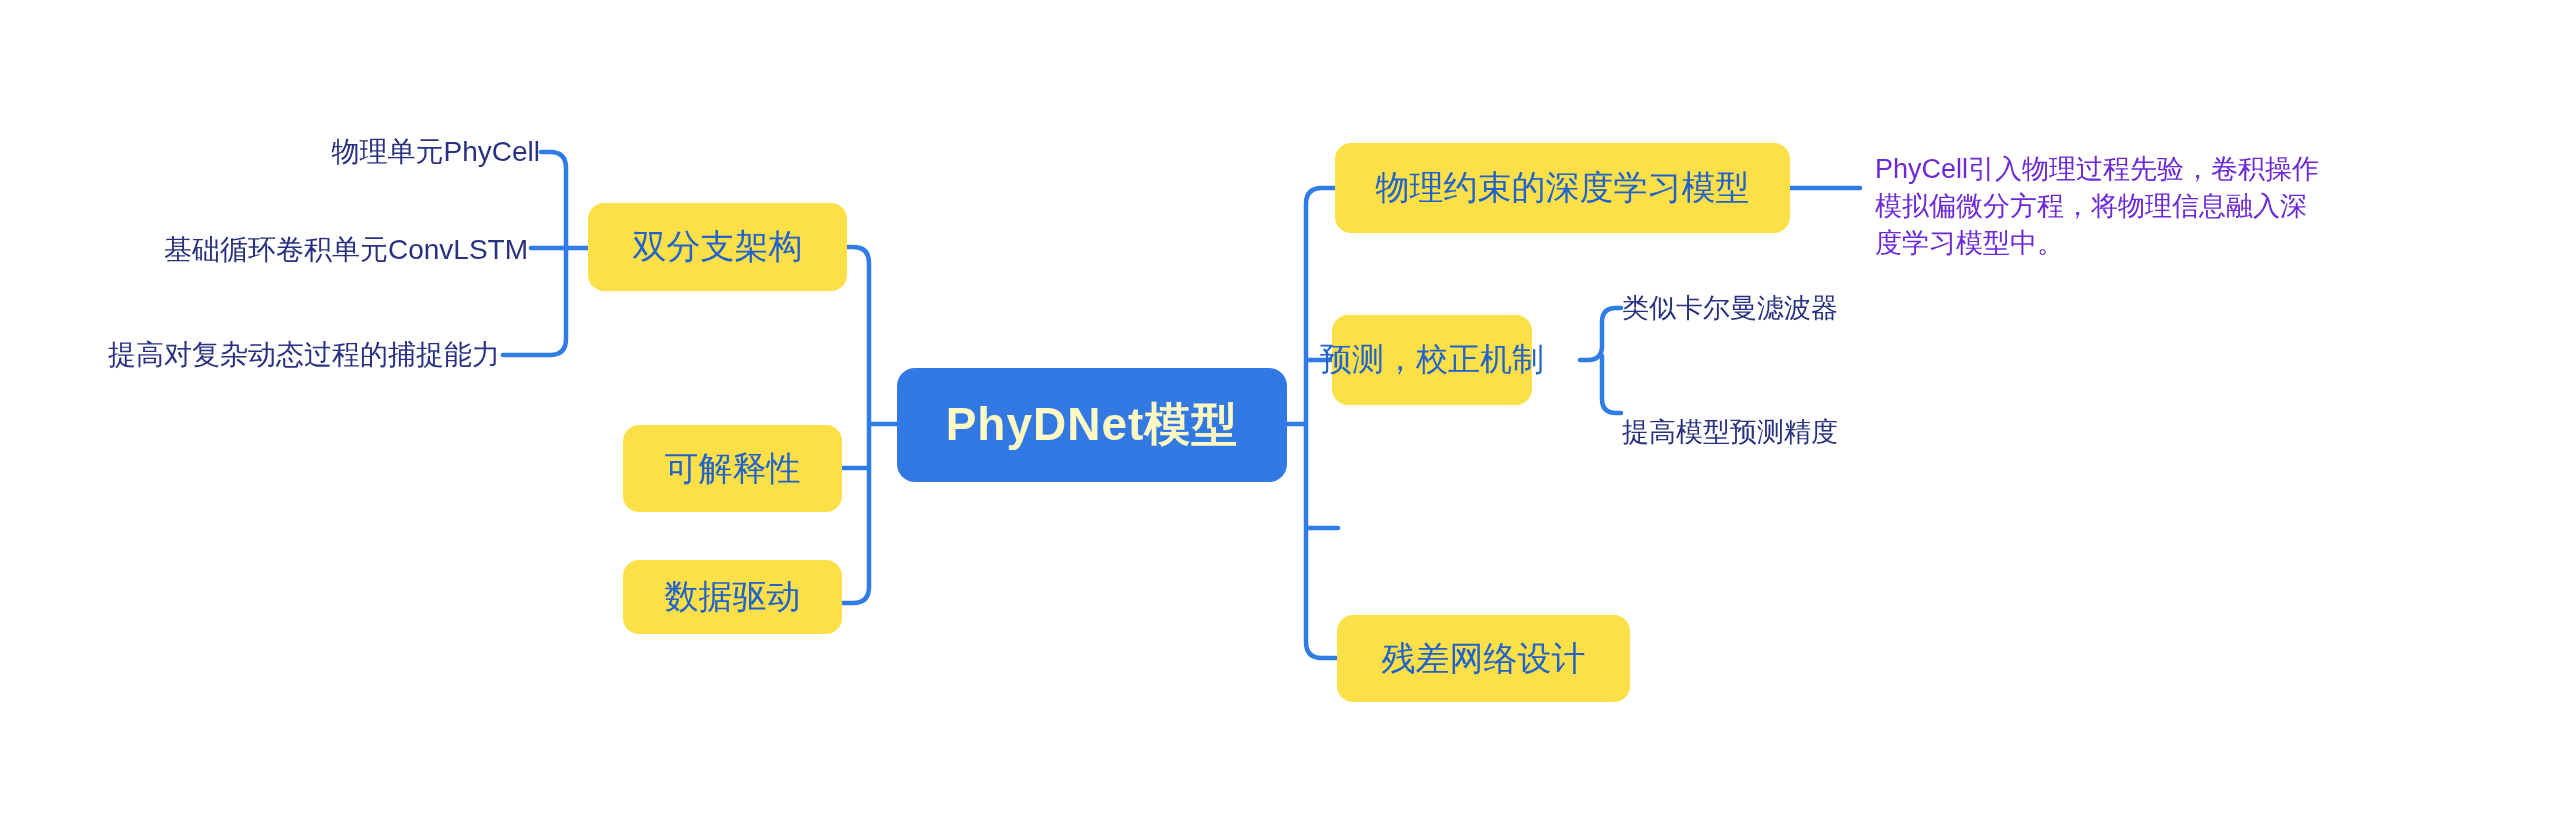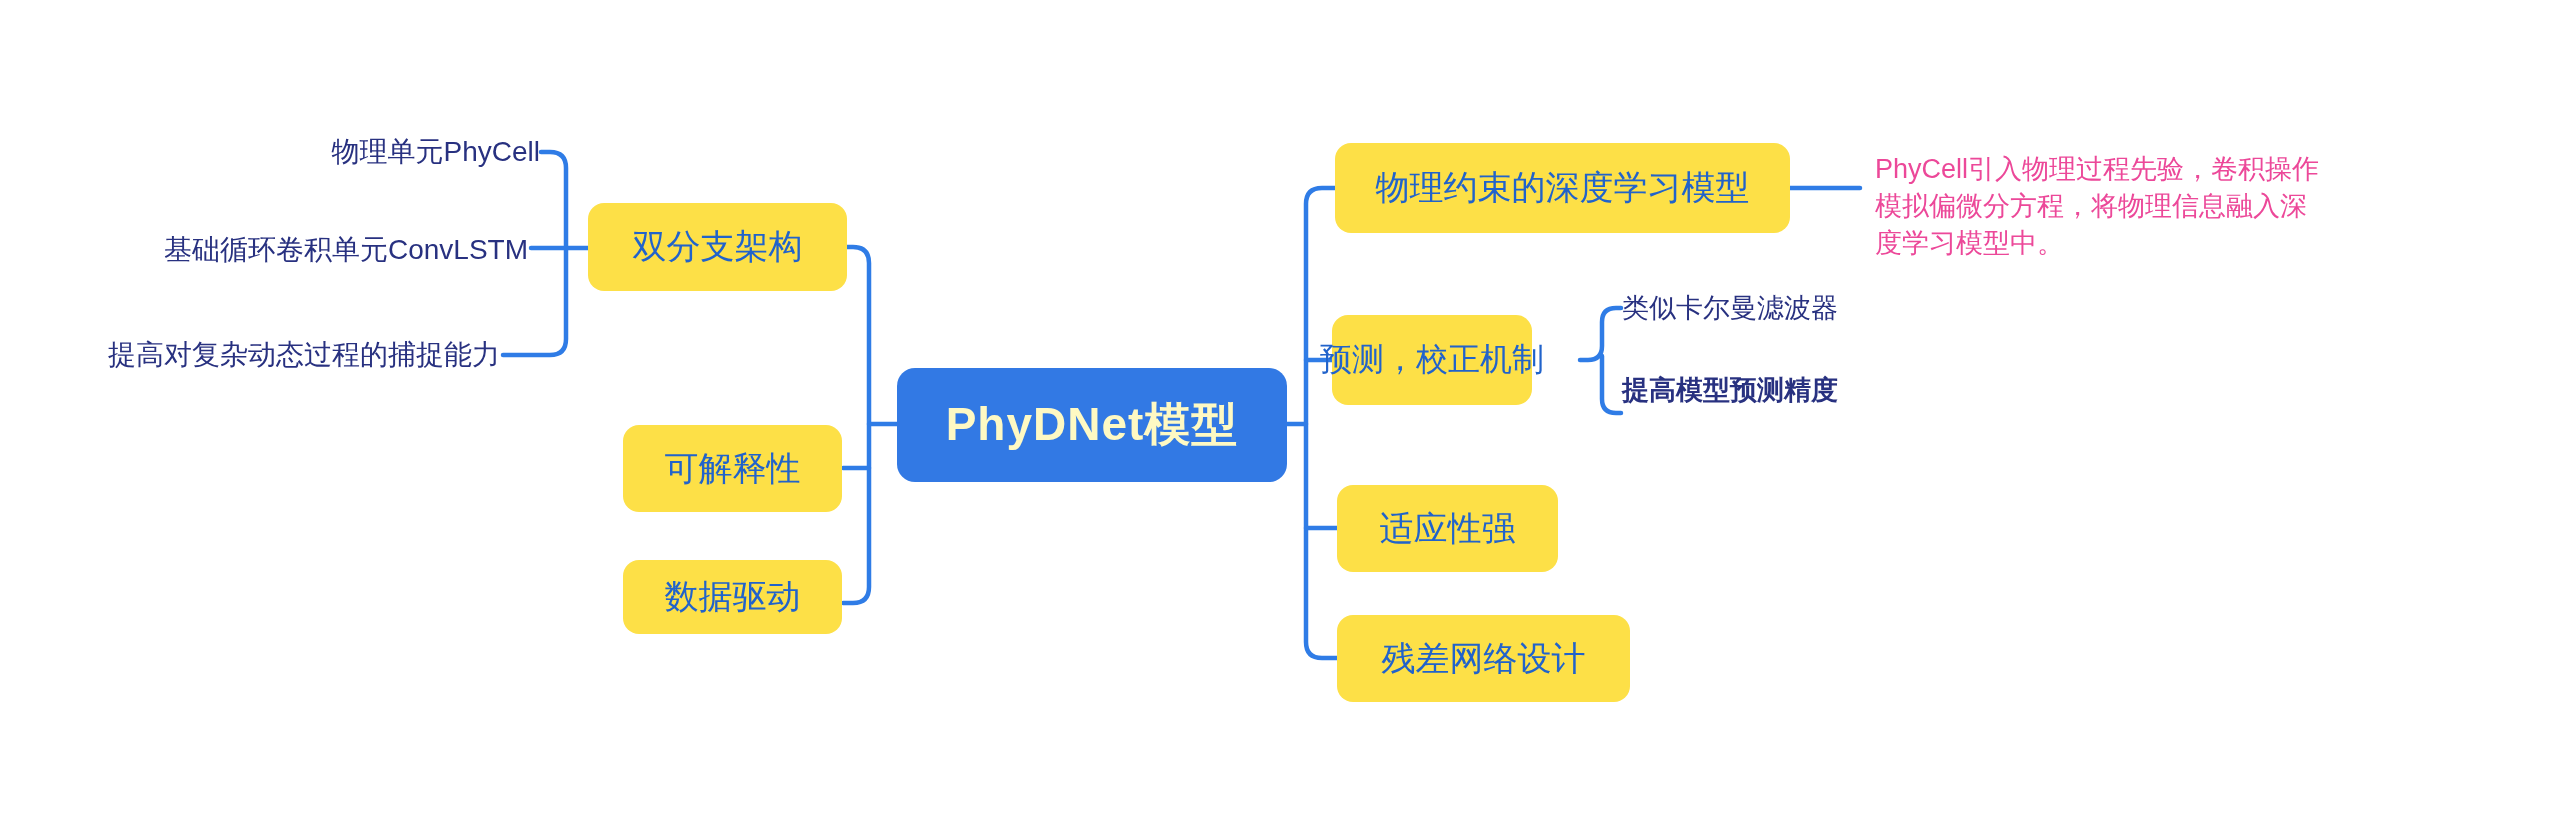--- a/index.html
+++ b/index.html
@@ -49,21 +49,21 @@
     color: #283180;
     font-size: 28px;
     line-height: 36px;
     white-space: nowrap;
     cursor: pointer;
     z-index: 2;
   }
   .leaf.right-side { font-size: 27px; }
   .note {
     position: absolute;
-    color: #ec4899;
+    color: #6d28d9;
     font-size: 27px;
     line-height: 37px;
     width: 452px;
     white-space: normal;
     cursor: pointer;
     z-index: 2;
   }
   
   #n-central   { left: 897px;  top: 368px; width: 390px; height: 114px; }
   #n-dual      { left: 588px;  top: 203px; width: 259px; height: 88px; }
@@ -71,21 +71,21 @@
   #n-datadrv   { left: 623px;  top: 560px; width: 219px; height: 74px; }
   #n-physcon   { left: 1335px; top: 143px; width: 455px; height: 90px; }
   #n-predcorr  { left: 1332px; top: 315px; width: 200px; height: 90px; font-size: 32px; }
   #n-adapt     { left: 1337px; top: 485px; width: 221px; height: 87px; }
   #n-residual  { left: 1337px; top: 615px; width: 293px; height: 87px; }
   
   #lf-phycell  { right: 2020px; top: 134px; text-align: right; }
   #lf-convlstm { right: 2032px; top: 232px; text-align: right; }
   #lf-capture  { right: 2060px; top: 337px; text-align: right; }
   #lf-kalman   { left: 1622px; top: 290px; }
-  #lf-accuracy { left: 1622px; top: 372px; font-weight: bold; }
+  #lf-accuracy { left: 1622px; top: 414px; }
   #note-phycell{ left: 1875px; top: 151px; }
 </style>
 </head>
 <body>
 
 <div id="canvas">
 
   <svg class="connectors" viewBox="0 0 2560 821" fill="none" stroke="#2f7ce6" stroke-width="4.5" stroke-linecap="round">
 
     <path d="M 541 152 H 550 Q 566 152 566 168 V 339 Q 566 355 550 355 H 503"></path>
@@ -111,20 +111,19 @@
   <div id="n-dual" class="node">双分支架构</div>
   <div id="n-interp" class="node">可解释性</div>
   <div id="n-datadrv" class="node">数据驱动</div>
 
   <div id="lf-phycell" class="leaf">物理单元PhyCell</div>
   <div id="lf-convlstm" class="leaf">基础循环卷积单元ConvLSTM</div>
   <div id="lf-capture" class="leaf">提高对复杂动态过程的捕捉能力</div>
 
   <div id="n-physcon" class="node">物理约束的深度学习模型</div>
   <div id="n-predcorr" class="node">预测，校正机制</div>
-  <div id="n-adapt" class="node">适应性强</div>
   <div id="n-residual" class="node">残差网络设计</div>
 
   <div id="note-phycell" class="note">PhyCell引入物理过程先验，卷积操作模拟偏微分方程，将物理信息融入深度学习模型中。</div>
   <div id="lf-kalman" class="leaf right-side">类似卡尔曼滤波器</div>
   <div id="lf-accuracy" class="leaf right-side">提高模型预测精度</div>
 
 </div>
 
 </body></html>

